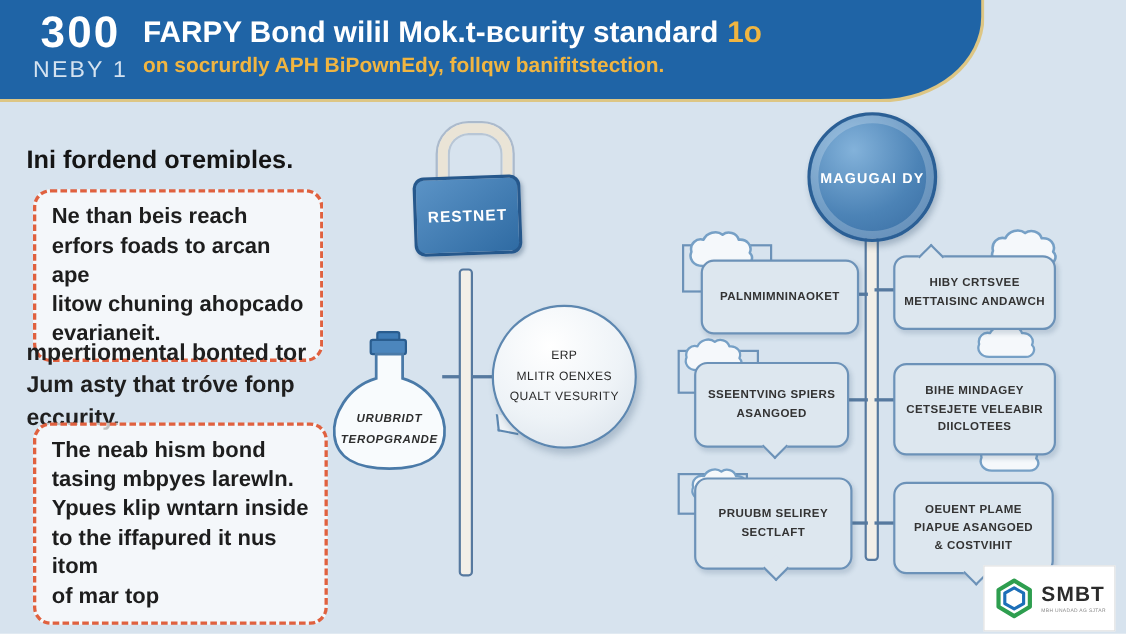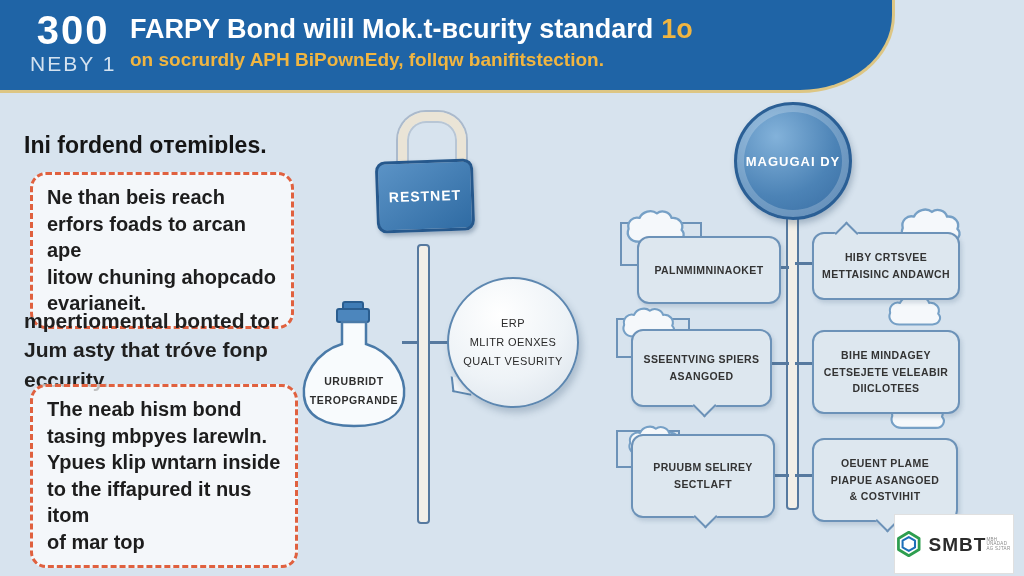--- a/index.html
+++ b/index.html
@@ -36,21 +36,21 @@
 
   
   .vbar{background:#f2efe8;border:2px solid #56799f;border-radius:4px;width:9px;}
   .vbar-left{left:417px;top:244px;height:276px;}
   .vbar-right{left:786px;top:214px;height:292px;}
   .hline{background:#56799f;height:3px;}
 
   
   .flask{left:293px;top:300px;width:122px;height:134px;}
   .flask-label{position:absolute;left:0;top:72px;width:100%;text-align:center;
-               font-size:10.5px;font-weight:bold;color:#2e2e2e;letter-spacing:.6px;line-height:1.8;}
+               font-size:10.5px;font-weight:bold;color:#2e2e2e;letter-spacing:.6px;line-height:1.8;font-style:italic;}
 
   
   .bubble{left:447px;top:277px;width:128px;height:127px;border-radius:50%;
           background:radial-gradient(circle at 40% 28%,#ffffff 0%,#eef3f7 55%,#d7e0e9 100%);
           border:2px solid #5d87b0;box-shadow:3px 5px 7px rgba(60,90,120,.28);
           display:flex;flex-direction:column;align-items:center;justify-content:center;}
   .bubble .ln{font-size:11px;font-weight:normal;color:#2a2a2a;letter-spacing:.4px;line-height:1.75;}
   .bubble-tail{left:452px;top:378px;width:16px;height:14px;background:#eef3f7;
                border-left:2px solid #5d87b0;border-bottom:2px solid #5d87b0;transform:skewX(18deg) rotate(12deg);}
 
@@ -73,21 +73,21 @@
   .sq{border:2px solid #6c92b8;background:transparent;}
   .cloud{position:absolute;}
 
   
   .footer-bar{left:0;top:548px;width:1024px;height:26px;
               background:linear-gradient(90deg,#2a6aa9 0 43%,#96b8d8 43% 100%);}
   .footer-text{position:absolute;left:86px;top:0;height:26px;line-height:26px;
                color:#fff;font-size:17.5px;font-weight:bold;letter-spacing:.3px;}
   .smbt-card{left:894px;top:514px;width:118px;height:58px;background:#fff;border:1px solid #e0e0e0;
              display:flex;align-items:center;justify-content:center;gap:6px;}
-  .smbt-text{display:flex;flex-direction:row;line-height:1;}
+  .smbt-text{display:flex;flex-direction:column;line-height:1;}
   .smbt-name{font-size:19px;font-weight:bold;color:#2b2b2b;letter-spacing:1px;}
   .smbt-tag{font-size:4.5px;color:#8a8a8a;margin-top:3px;letter-spacing:.3px;}
 </style>
 </head>
 <body>
 
 <svg width="0" height="0" style="position:absolute">
   <defs>
     <path id="cloudpath" d="M16 36 C7 36 2 29 5 22 C3 14 10 8 17 10 C20 3 30 0 36 5 C41 1 50 3 52 10 C60 9 66 16 63 23 C68 28 64 36 56 36 Z" fill="#f5f8fb" stroke="#76a0c6" stroke-width="2.5" stroke-linejoin="round"></path>
   </defs>

